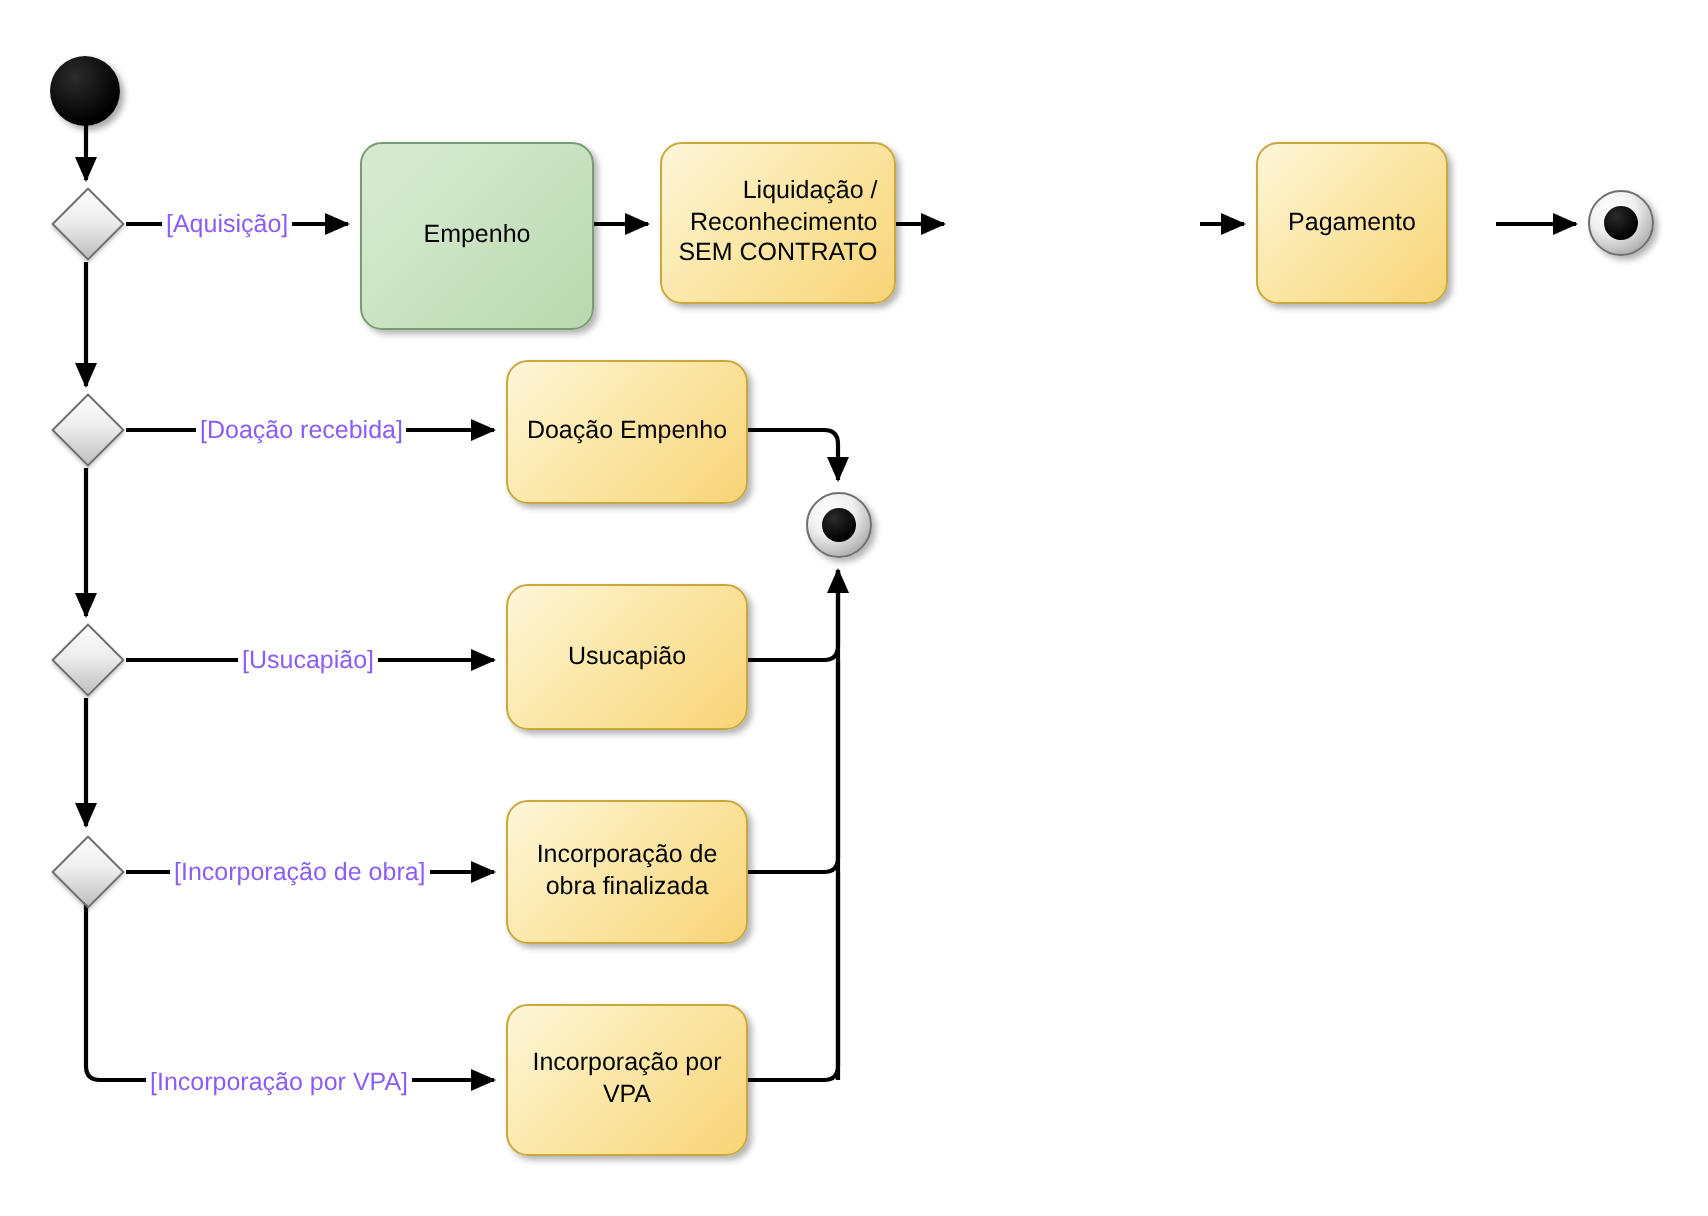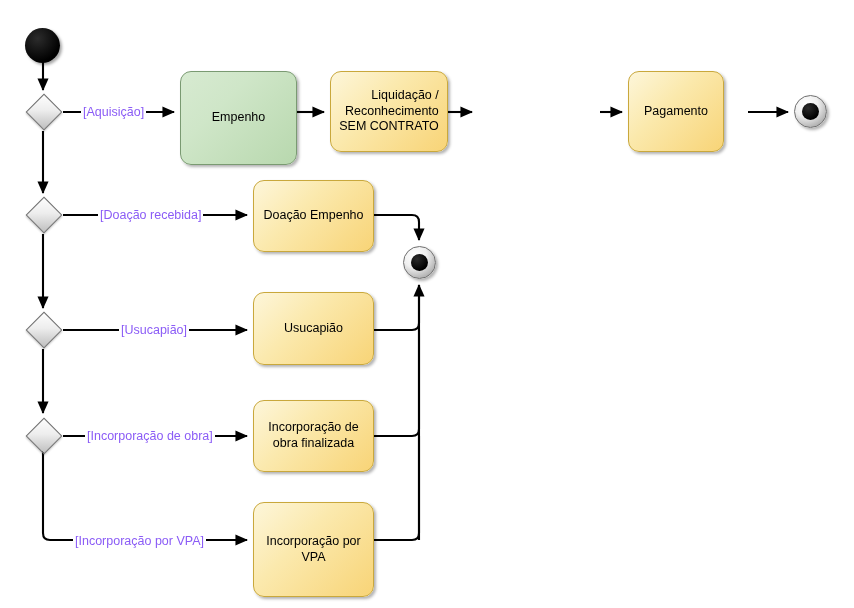--- a/index.html
+++ b/index.html
@@ -139,20 +139,20 @@
     <span>Usucapião</span>
   </div>
 
   <div class="node yellow" style="left:253px;top:400px;width:121px;height:72px;">
     <div>
       <div>Incorporação de</div>
       <div>obra finalizada</div>
     </div>
   </div>
 
-  <div class="node yellow" style="left:253px;top:502px;width:121px;height:95px;">
+  <div class="node yellow" style="left:253px;top:502px;width:121px;height:76px;">
     <div>
       <div>Incorporação por</div>
       <div>VPA</div>
     </div>
   </div>
 
 </div>
 
 </body></html>

